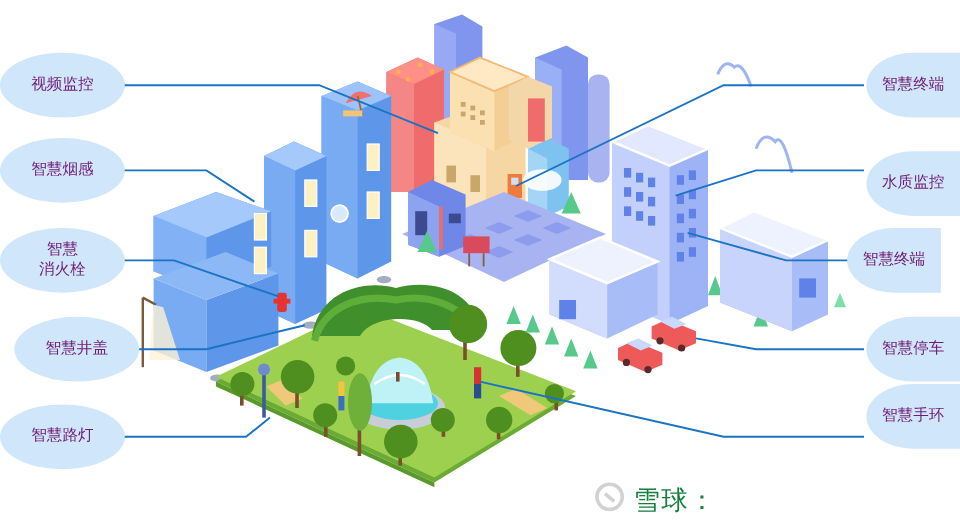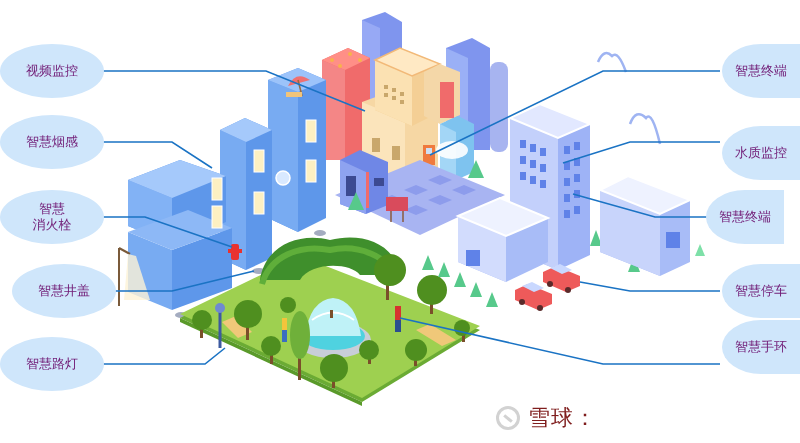--- a/index.html
+++ b/index.html
@@ -1,19 +1,19 @@
 <!DOCTYPE html>
 <html><head>
 <meta charset="utf-8">
 <style>
   html,body{margin:0;padding:0;background:#ffffff;}
   body{width:800px;height:443px;position:relative;overflow:hidden;font-family:"DejaVu Sans",sans-serif;}
   #scene{position:absolute;left:0;top:0;width:800px;height:443px;}
   .label{position:absolute;width:104px;height:54px;border-radius:50%;background:#cfe6fb;display:flex;align-items:center;justify-content:center;text-align:center;color:#701a75;font-size:13px;line-height:16px;white-space:pre-line;}
-  .watermark{position:absolute;left:496px;top:402px;height:32px;display:flex;align-items:center;color:#7f1d1d;font-size:22px;letter-spacing:1px;}
+  .watermark{position:absolute;left:496px;top:402px;height:32px;display:flex;color:#15803d;font-size:22px;letter-spacing:1px;}
   .watermark .logo{width:24px;height:24px;border:3px solid #d2d2d2;border-radius:50%;margin-right:8px;position:relative;box-sizing:border-box;}
   .watermark .logo:after{content:"";position:absolute;left:4px;top:8px;width:10px;height:3px;background:#d2d2d2;transform:rotate(40deg);}
 </style>
 </head>
 <body>
 
 <svg id="scene" viewBox="0 0 800 443" xmlns="http://www.w3.org/2000/svg">
 
   <g>
     <polygon points="362,20 385,12 402,22 402,120 362,120" fill="#7f95ee"></polygon>

